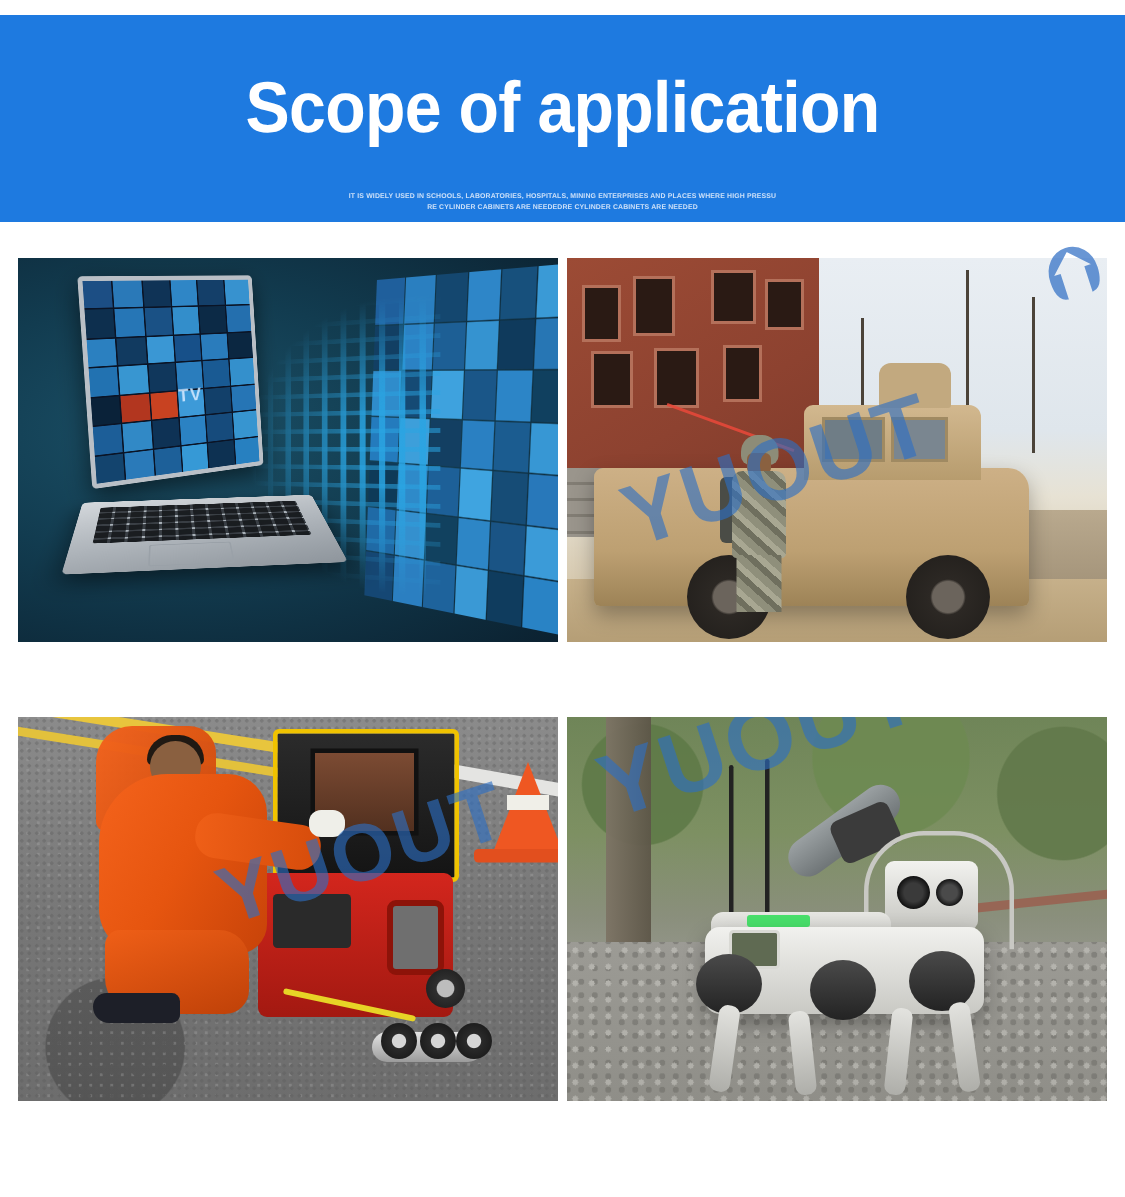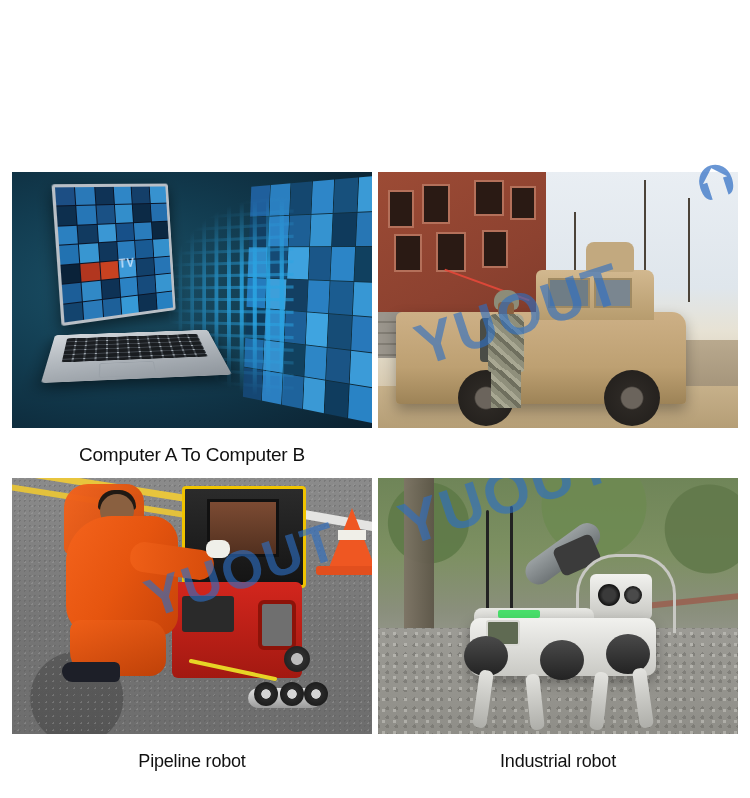--- a/index.html
+++ b/index.html
@@ -258,20 +258,25 @@
   .p4-leg{position:absolute;width:14px;background:linear-gradient(#e3e3df,#aeaea9);
     border-radius:6px;}
   .p4-hip{position:absolute;width:44px;height:40px;border-radius:50%;
     background:linear-gradient(#4a4a4a,#232323);}
 </style>
 </head>
 <body>
 
 <div class="page">
 
+  <div class="header">
+    <div class="header-title">Scope of application</div>
+    <div class="header-sub">IT IS WIDELY USED IN SCHOOLS, LABORATORIES, HOSPITALS, MINING ENTERPRISES AND PLACES WHERE HIGH PRESSU
+RE CYLINDER CABINETS ARE NEEDEDRE CYLINDER CABINETS ARE NEEDED</div>
+  </div>
 
   <div class="grid">
 
     <div class="cell cell-tl">
       <div class="photo p1">
         <div class="p1-bg"></div>
 
         <div class="p1-wall">
           <div class="tilegrid">
             <i style="background:#1f5f9c"></i>
@@ -367,21 +372,20 @@
               <i style="background:#2780c0"></i>
           </div>
           <div class="p1-tv">TV</div>
         </div>
 
         <div class="p1-base">
           <div class="p1-keys"></div>
           <div class="p1-pad"></div>
         </div>
       </div>
-      <div class="caption">Computer A To Computer B</div>
     </div>
 
     <div class="cell cell-tr">
       <div class="photo">
         <div class="p2-sky"></div>
         <div class="p2-far"></div>
 
         <div class="p2-bldg">
           <div class="win" style="left:10px;top:18px;width:22px;height:34px;"></div>
           <div class="win" style="left:44px;top:12px;width:24px;height:36px;"></div>
@@ -460,21 +464,20 @@
         <div class="p3-cable"></div>
         <div class="p3-crawler">
           <div class="bodyc"></div>
           <div class="w" style="left:14px;"></div>
           <div class="w" style="left:40px;"></div>
           <div class="w" style="left:64px;"></div>
         </div>
 
         <div class="wm wm-bl">YUOUT</div>
       </div>
-      <div class="caption">Pipeline robot</div>
     </div>
 
     <div class="cell cell-br">
       <div class="photo">
         <div class="p4-bg"></div>
         <div class="p4-trees"></div>
         <div class="p4-trunk"></div>
         <div class="p4-rail"></div>
         <div class="p4-gravel"></div>
         <div class="p4-gravel-n"></div>
@@ -500,17 +503,16 @@
         <div class="p4-hip" style="left:162px;top:162px;"></div>
         <div class="p4-hip" style="left:228px;top:156px;"></div>
 
         <div class="p4-leg" style="left:98px;top:192px;height:58px;transform:rotate(8deg);"></div>
         <div class="p4-leg" style="left:150px;top:196px;height:56px;transform:rotate(-6deg);"></div>
         <div class="p4-leg" style="left:214px;top:194px;height:58px;transform:rotate(6deg);"></div>
         <div class="p4-leg" style="left:258px;top:190px;height:60px;transform:rotate(-8deg);"></div>
 
         <div class="wm wm-br">YUOUT</div>
       </div>
-      <div class="caption">Industrial robot</div>
     </div>
 
   </div>
 </div>
 
 </body></html>

